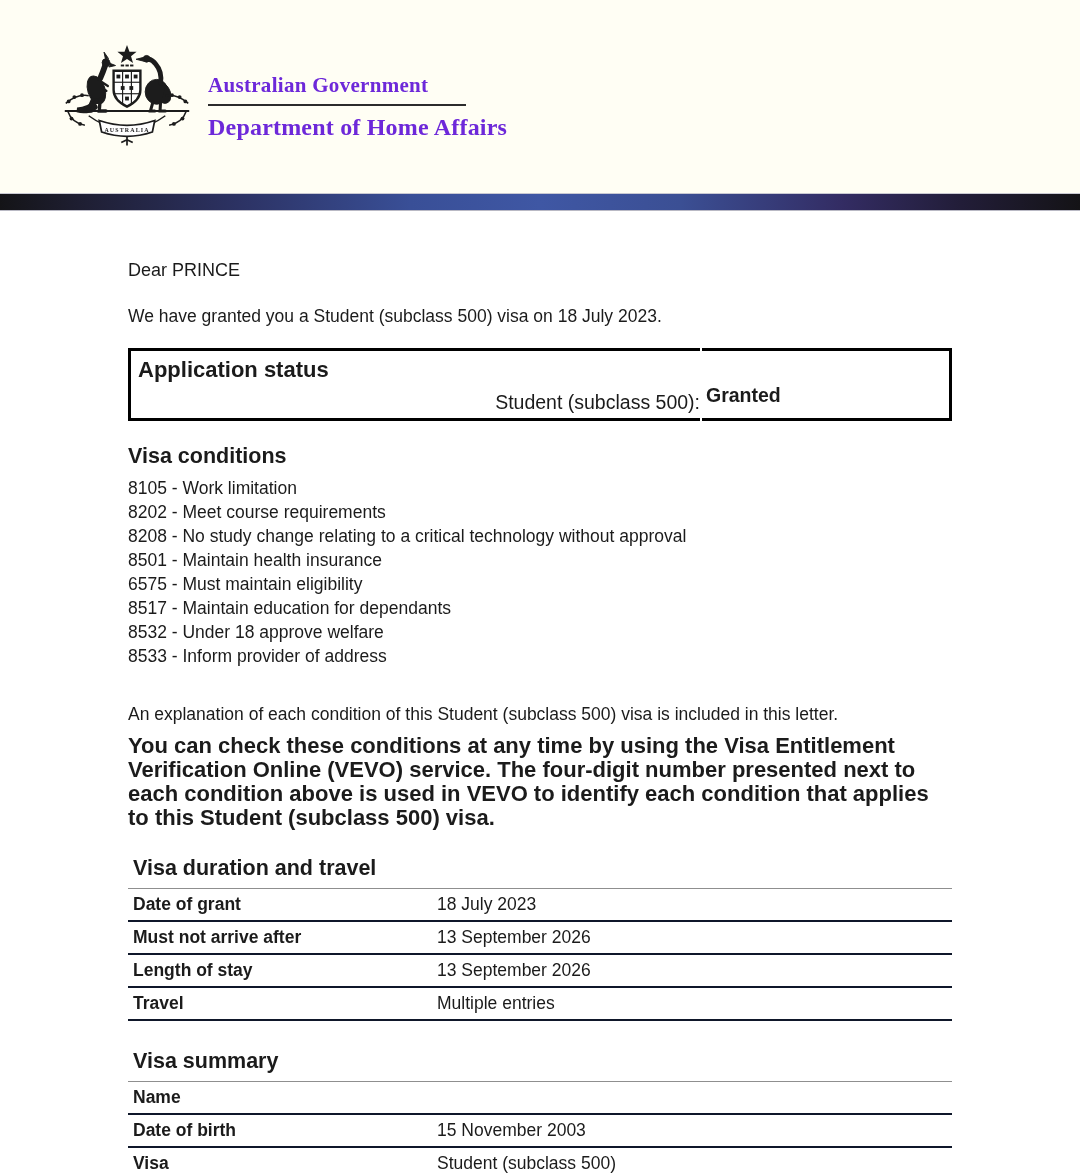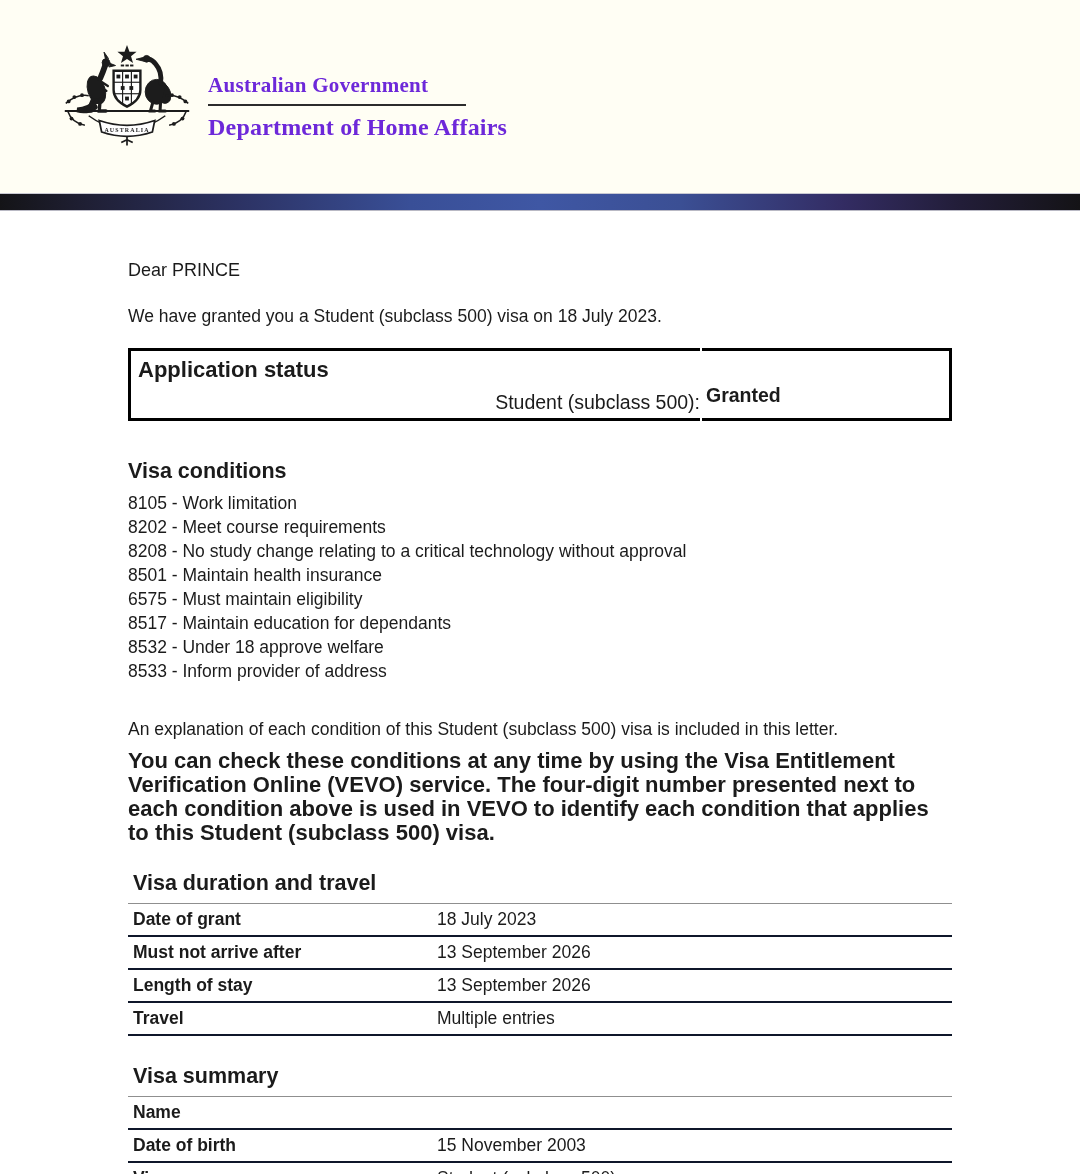--- a/index.html
+++ b/index.html
@@ -29,21 +29,21 @@
   .salutation { margin-top:49px; font-size:18px; }
   .intro { margin-top:25px; font-size:17.5px; }
   .status-box { margin-top:21px; display:flex; gap:2px; height:73px; }
   .status-cell { box-sizing:border-box; border:3px solid #000; background:#fff; }
   .status-left { width:572px; border-right:none; padding:6px 0 0 7px; }
   .status-right { flex:1; border-left:none; position:relative; }
   .status-title { font-size:22px; font-weight:bold; }
   .status-label { font-size:19.5px; margin-top:8px;text-align:right; }
   .status-value { position:absolute; left:4px; bottom:11px; font-size:19.5px; font-weight:bold; }
   h2 { margin:0; font-size:21.5px; font-weight:bold; }
-  .conditions-heading { margin-top:38px; }
+  .conditions-heading { margin-top:23px; }
   .conditions { margin-top:7px; font-size:17.5px; line-height:24px; }
   .explanation { margin-top:34px; font-size:17.5px; line-height:24px; }
   .vevo { margin-top:8px; font-size:22px; line-height:24px;font-weight:bold; }
   .section-heading { margin-left:5px; }
   .duration-heading { margin-top:26px; }
   .summary-heading { margin-top:28px; }
   .kv-table { margin-top:7px; border-top:1px solid #8f8f8f; width:824px; }
   .kv-row { display:flex; align-items:center; height:31px; border-bottom:2px solid #0f172a; font-size:17.5px; }
   .kv-label { box-sizing:border-box; width:309px; padding-left:5px; font-weight:bold; }
   .kv-value { flex:1; }

